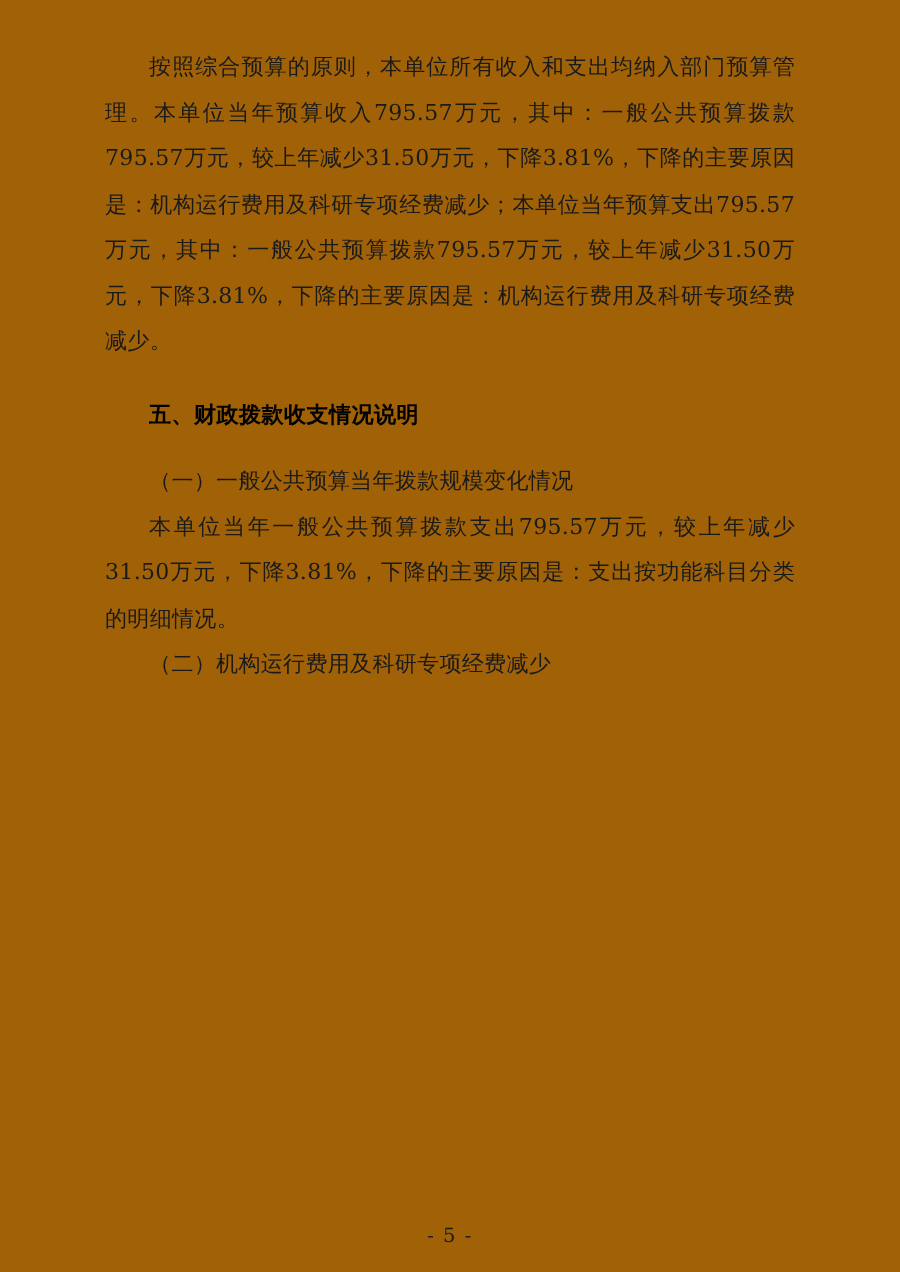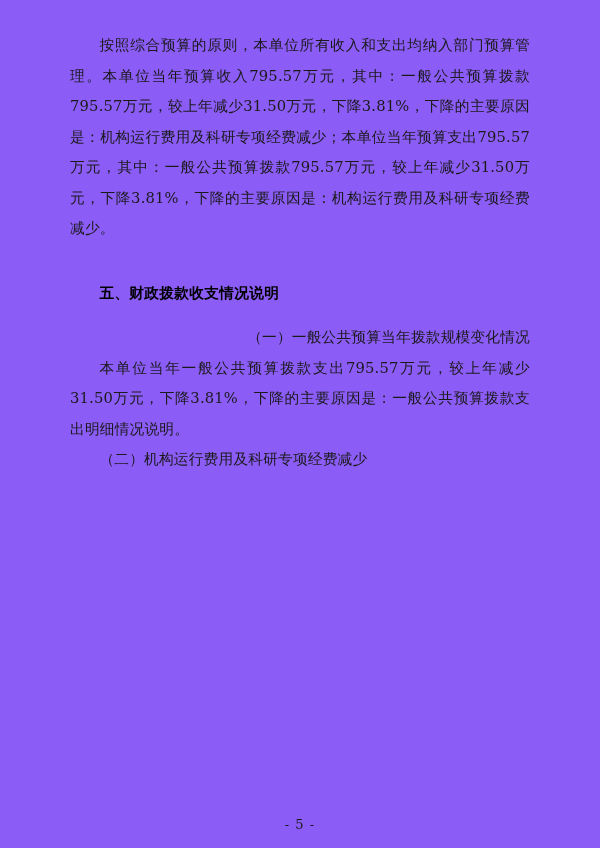--- a/index.html
+++ b/index.html
@@ -13,21 +13,21 @@
     font-family: "DejaVu Serif", "Liberation Serif", serif;
     color: #000000;
     overflow: hidden;
   }
   .page {
     position: relative;
     box-sizing: border-box;
     width: 600px;
     height: 848px;
     padding: 30px 70px 0 70px;
-    background: #8b5cf6;
+    background: #a16207;
   }
   .doc-body {
     width: 460px;
   }
   p {
     margin: 0;
     padding: 0;
   }
   .para {
     font-size: 14.7px;
@@ -47,25 +47,24 @@
     color: #000000;
   }
   .subheading {
     font-size: 14.7px;
     line-height: 30.5px;
     text-indent: 2em;
     letter-spacing: 0.2px;
     color: #1a1a1a;
   }
   .gap-before-heading {
-    margin-top: 34px;
+    margin-top: 18px;
   }
   .gap-after-heading {
     margin-top: 14px;
-    text-align: right;
   }
   .page-footer {
     position: absolute;
     left: 0;
     right: 0;
     bottom: 16px;
     text-align: center;
     font-size: 13px;
     font-family: "DejaVu Serif", "Liberation Serif", serif;
     color: #1a1a1a;
@@ -79,20 +78,20 @@
   <div class="doc-body">
 
     <p class="para">按照综合预算的原则，本单位所有收入和支出均纳入部门预算管理。本单位当年预算收入795.57万元，其中：一般公共预算拨款795.57万元，较上年减少31.50万元，下降3.81%，下降的主要原因是：机构运行费用及科研专项经费减少；本单位当年预算支出795.57万元，其中：一般公共预算拨款795.57万元，较上年减少31.50万元，下降3.81%，下降的主要原因是：机构运行费用及科研专项经费减少。</p>
 
     <p class="heading gap-before-heading">五、财政拨款收支情况说明</p>
 
 
 
     <p class="subheading gap-after-heading">（一）一般公共预算当年拨款规模变化情况</p>
 
-    <p class="para">本单位当年一般公共预算拨款支出795.57万元，较上年减少31.50万元，下降3.81%，下降的主要原因是：一般公共预算拨款支出明细情况说明。</p>
+    <p class="para">本单位当年一般公共预算拨款支出795.57万元，较上年减少31.50万元，下降3.81%，下降的主要原因是：支出按功能科目分类的明细情况。</p>
 
     <p class="subheading">（二）机构运行费用及科研专项经费减少</p>
 
   </div>
 
   <div class="page-footer">- 5 -</div>
 </div>
 
 </body></html>

